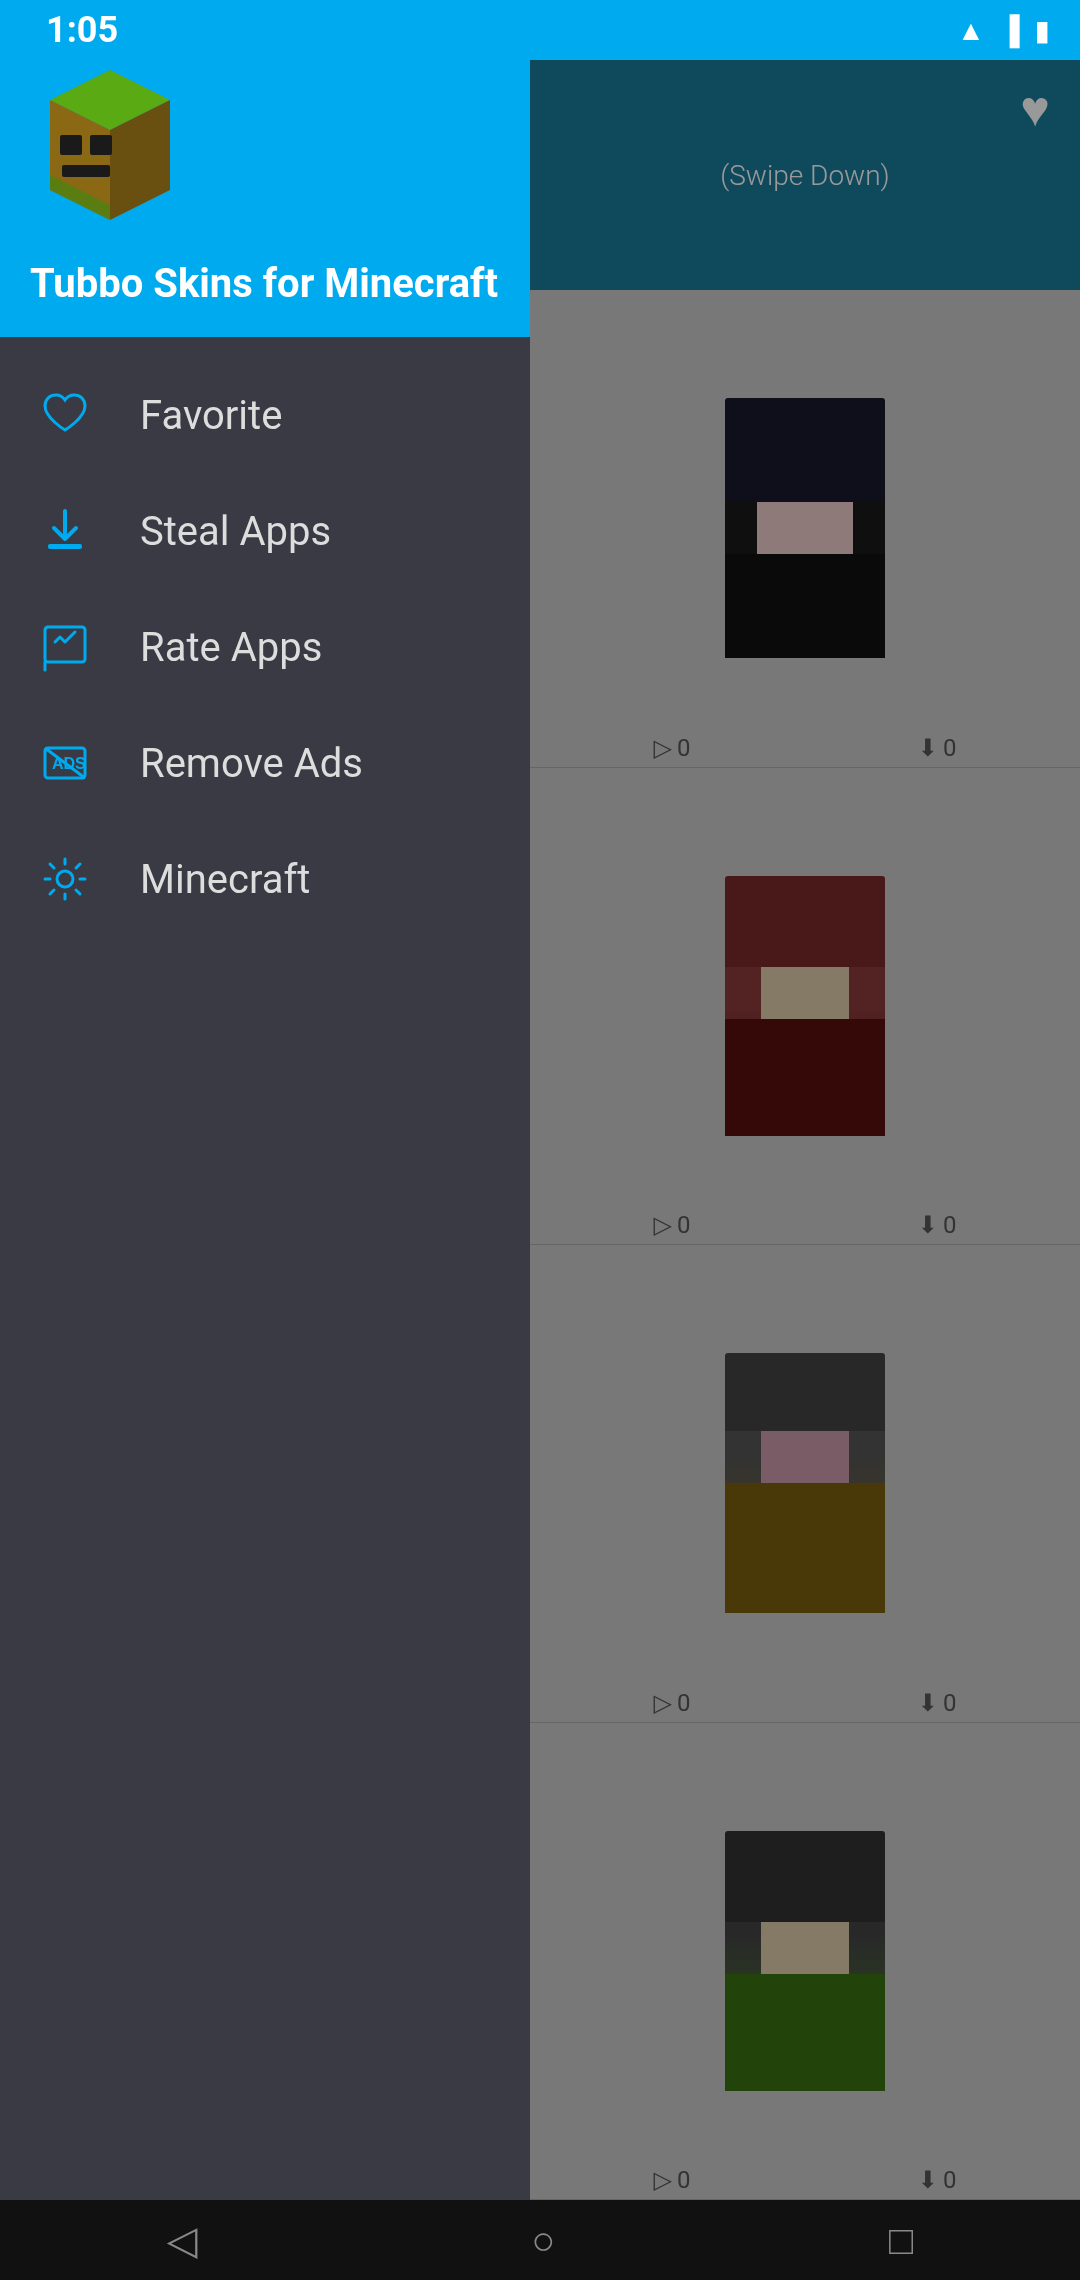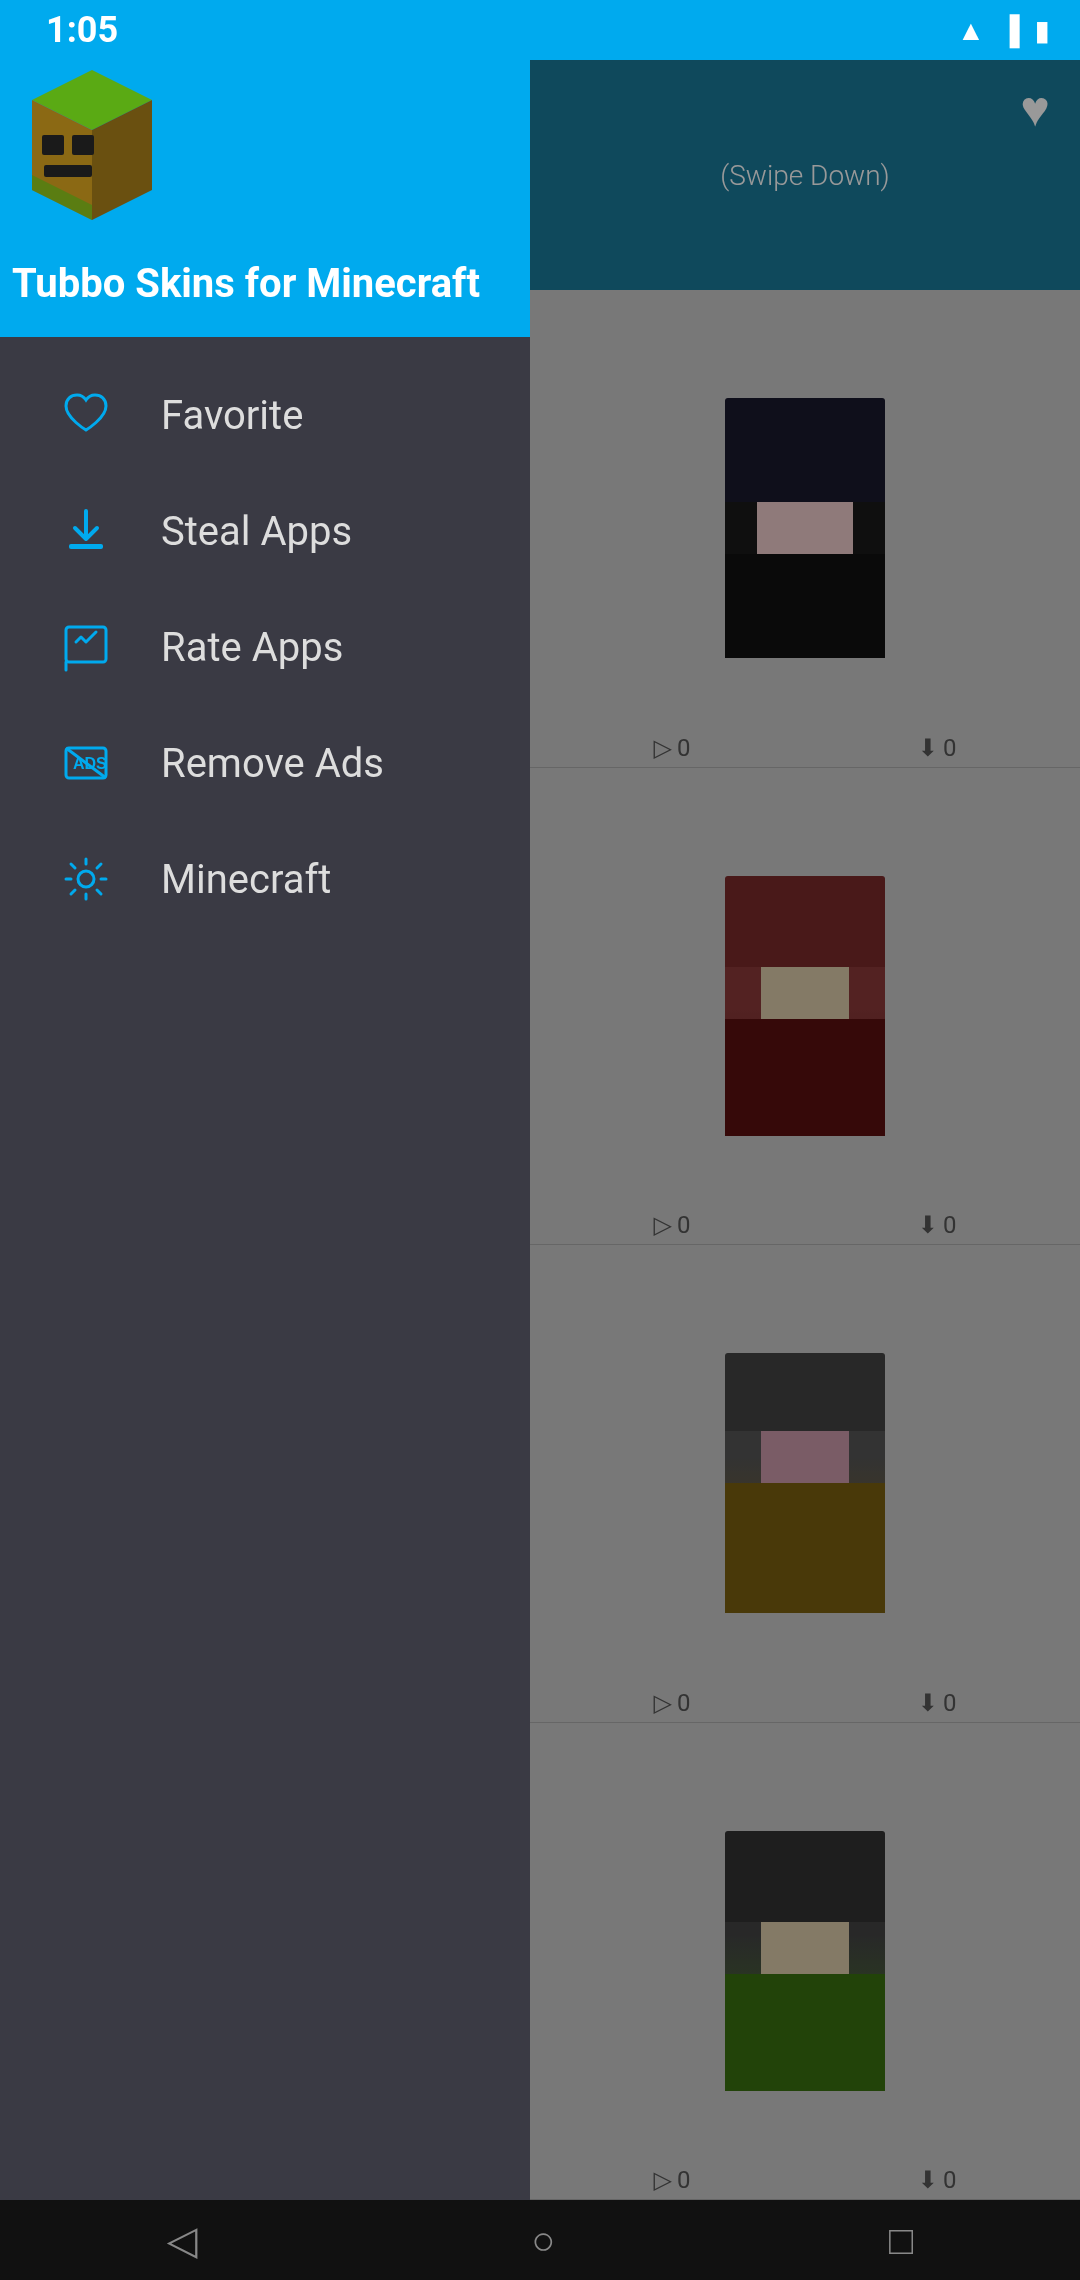--- a/index.html
+++ b/index.html
@@ -135,21 +135,21 @@
       bottom: 80px;
       background: #3a3a44;
       z-index: 60;
       display: flex;
       flex-direction: column;
     }
 
     
     .drawer-header {
       background: #00aaee;
-      padding: 60px 30px 30px 12px;
+      padding: 60px 30px 30px 30px;
       min-height: 290px;
       display: flex;
       flex-direction: column;
       align-items: flex-start;
       justify-content: flex-end;
     }
     .app-logo {
       width: 180px;
       height: 180px;
       margin-bottom: 20px;
@@ -164,21 +164,21 @@
 
     
     .drawer-menu {
       flex: 1;
       padding: 20px 0;
       overflow-y: auto;
     }
     .menu-item {
       display: flex;
       align-items: center;
-      padding: 28px 61px;
+      padding: 28px 40px;
       cursor: pointer;
       gap: 40px;
     }
     .menu-icon {
       width: 60px;
       height: 60px;
       display: flex;
       align-items: center;
       justify-content: flex-start;
       color: #00aaee;

